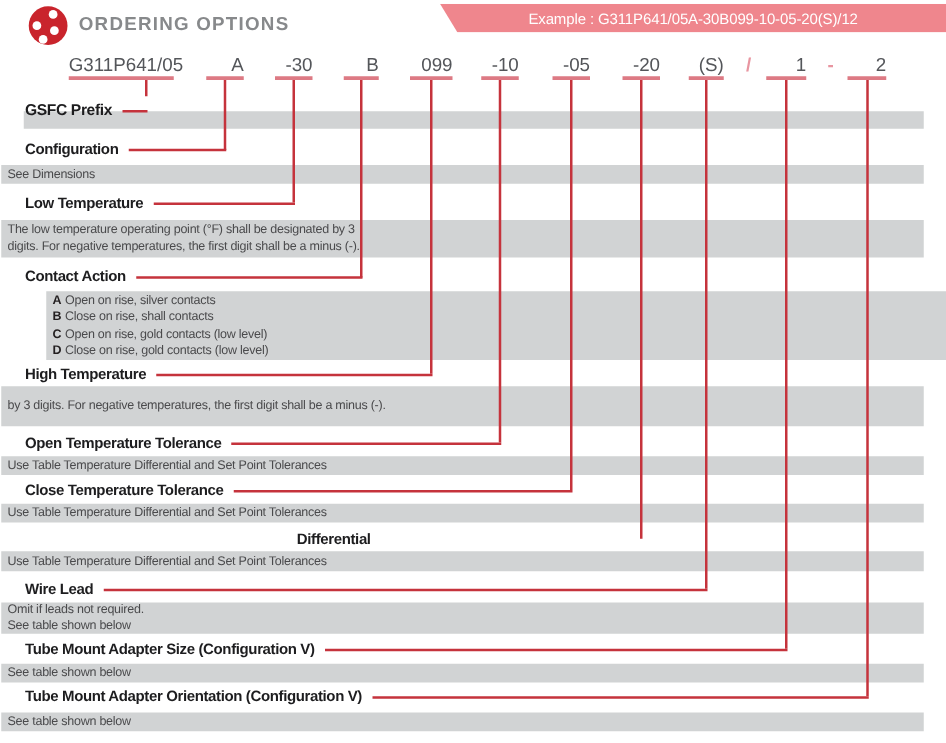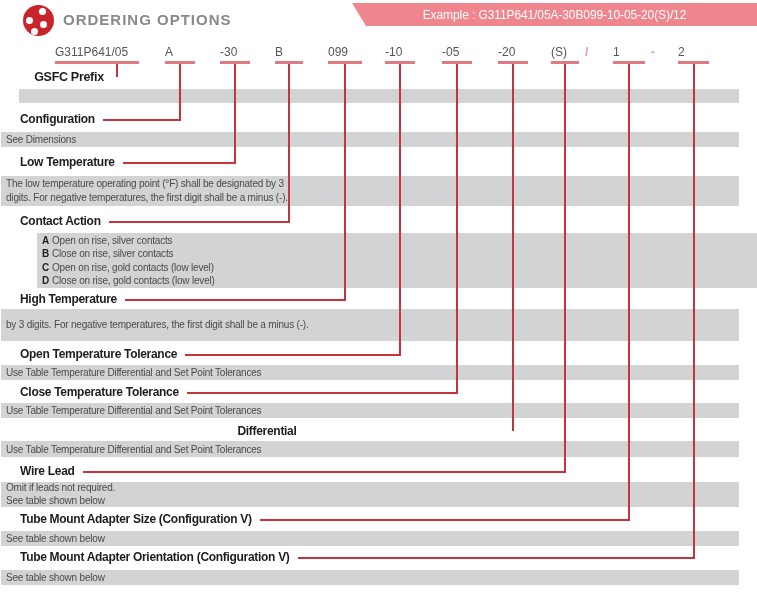--- a/index.html
+++ b/index.html
@@ -29,22 +29,22 @@
   .banner {
     position:absolute; left:352px; top:3px; width:405px; height:23px;
     background:#ef868d;
     clip-path:polygon(0 0, 100% 0, 100% 100%, 14px 100%);
     display:flex; align-items:center; justify-content:center;
   }
   .banner span { color:#ffffff; font-size:12px; letter-spacing:-0.1px; }
 
   
   .seg {
-    position:absolute; top:45px; text-align:left;
-    font-size:12px; color:#54565a; line-height:15px; z-index:3;
+    position:absolute; top:45px; text-align:right;
+    font-size:15px; color:#54565a; line-height:15px; z-index:3;
   }
   .seg .ul { height:3px; background:#dd7a84; margin-top:1px; }
   .seg.sep { color:#e895a0; font-weight:bold; }
 
   
   .vline { position:absolute; width:2px; background:#c5333c; top:64px; z-index:2; }
 
   
   .bar {
     position:absolute; left:1px; width:738px; background:#d1d3d4; z-index:1;
@@ -137,21 +137,21 @@
   <div class="vline" style="left:234px;height:98px;"></div>
   <div class="vline" style="left:288px;height:158px;"></div>
   <div class="vline" style="left:344px;height:235px;"></div>
   <div class="vline" style="left:399px;height:290px;"></div>
   <div class="vline" style="left:456px;height:328px;"></div>
   <div class="vline" style="left:512px;height:367px;"></div>
   <div class="vline" style="left:564px;height:407px;"></div>
   <div class="vline" style="left:628px;height:455px;"></div>
   <div class="vline" style="left:693px;height:493px;"></div>
 
-  <div class="lblrow" style="top:71px;width:98px;flex-direction:column;">
+  <div class="lblrow" style="top:82px;width:98px;">
     <span class="lbl" style="font-size:12.5px;">GSFC Prefix</span>
     <div class="lead"></div>
   </div>
   <div class="lblrow" style="top:113px;width:161px;">
     <span class="lbl">Configuration</span>
     <div class="lead"></div>
   </div>
   <div class="lblrow" style="top:156px;width:216px;">
     <span class="lbl">Low Temperature</span>
     <div class="lead"></div>
@@ -195,21 +195,21 @@
     <div class="ln">See Dimensions</div>
   </div>
 
   <div class="bar" style="top:176px;height:30px;line-height:14px;">
     <div class="ln">The low temperature operating point (°F) shall be designated by 3</div>
     <div class="ln">digits. For negative temperatures, the first digit shall be a minus (-).</div>
   </div>
 
   <div class="bar" style="top:233px;height:55px;line-height:13.5px;margin-left:36px;">
     <div class="ln"><b>A</b><span>Open on rise, silver contacts</span></div>
-    <div class="ln"><b>B</b><span>Close on rise, silver contacts</span></div>
+    <div class="ln"><b>B</b><span>Close on rise, shall contacts</span></div>
     <div class="ln"><b>C</b><span>Open on rise, gold contacts (low level)</span></div>
     <div class="ln"><b>D</b><span>Close on rise, gold contacts (low level)</span></div>
   </div>
 
   <div class="bar" style="top:309px;height:32px;line-height:14px;">
     <div class="ln">by 3 digits. For negative temperatures, the first digit shall be a minus (-).</div>
   </div>
 
   <div class="bar" style="top:365px;height:15px;">
     <div class="ln">Use Table Temperature Differential and Set Point Tolerances</div>

